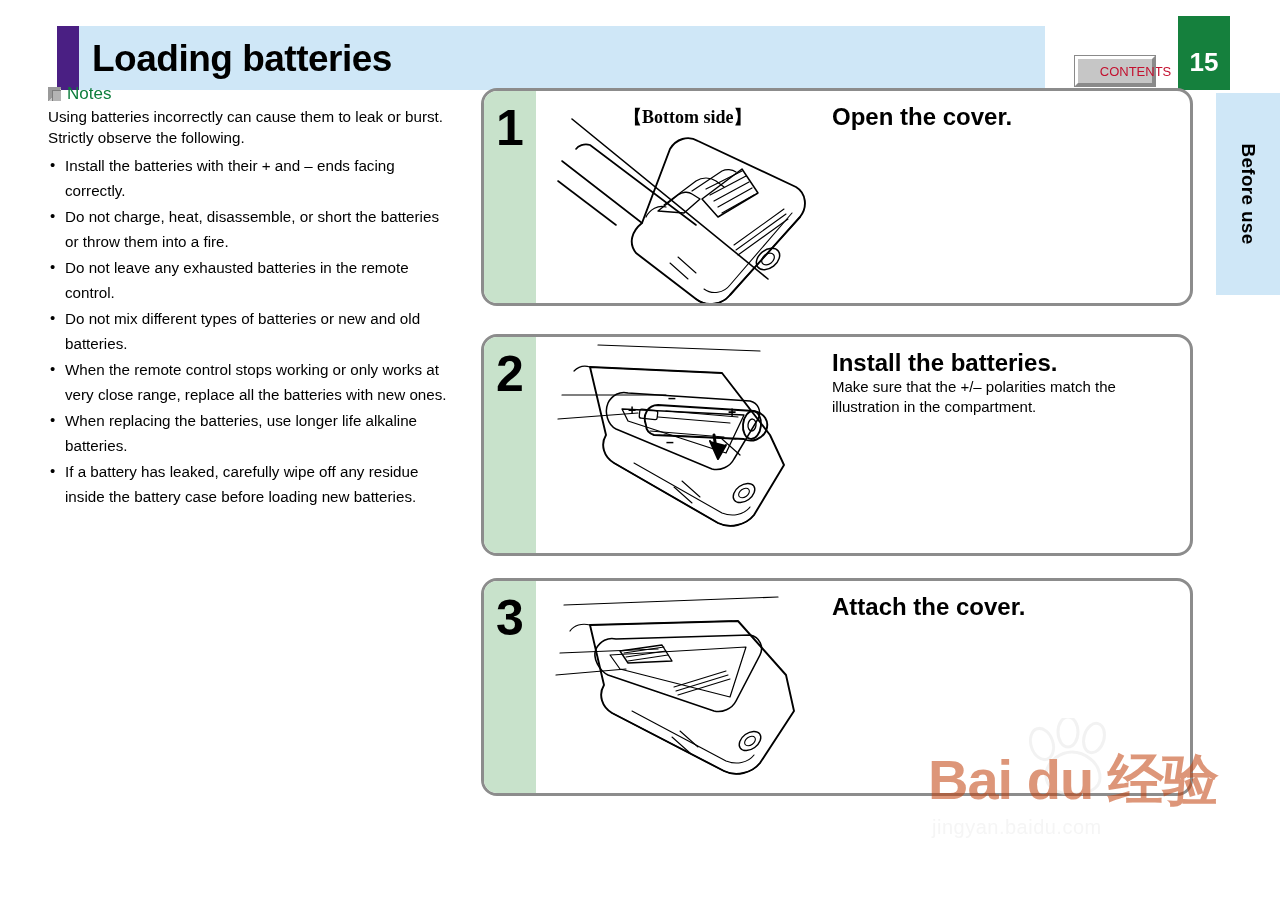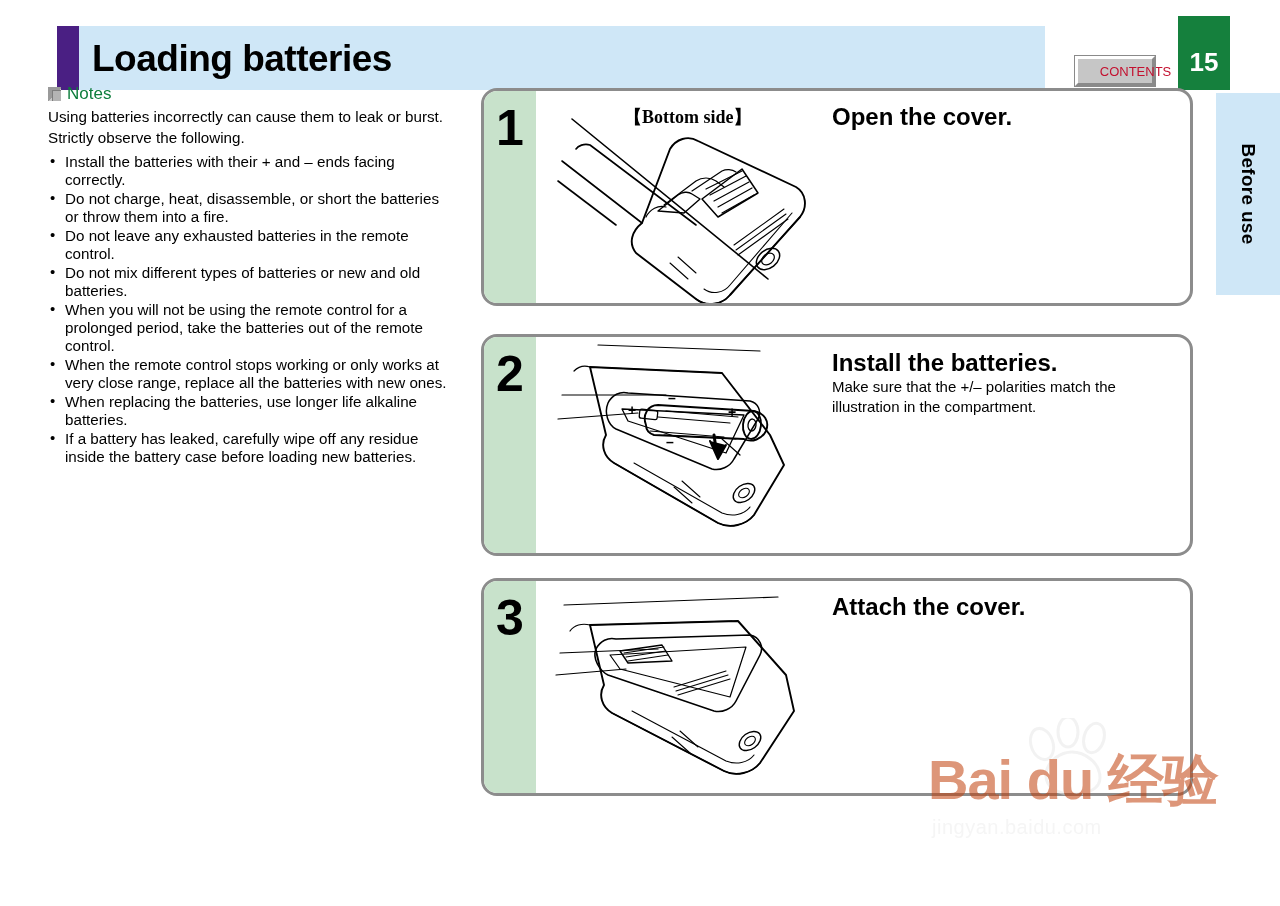--- a/index.html
+++ b/index.html
@@ -76,21 +76,21 @@
     position: relative;
   }
   #notes-icon::after{
     content:""; position:absolute; left:4px; top:3px; right:0; bottom:0;
     background:#b4b4b4; border-left:1px solid #7d7d7d; border-top:1px solid #7d7d7d;
   }
   #notes-label { color: #0d7d3c; font-size: 17px; }
   #notes-intro { font-size: 15.2px; line-height: 21px; margin-top: 2px; }
   ul#notes-list { list-style: none; margin: 5px 0 0 0; padding: 0; }
   ul#notes-list li {
-    font-size: 15.2px; line-height: 18px;
+    font-size: 15.2px; line-height: 25px;
     padding-left: 17px; position: relative; margin-bottom: 1px;
   }
   ul#notes-list li::before {
     content: "\2022"; position: absolute; left: 2px; top: -1px; font-size: 15px;
   }
 
   
   .panel {
     position: absolute; left: 481px; width: 712px;
     border: 3px solid #8c8c8c; border-radius: 16px;
@@ -159,21 +159,20 @@
   <div id="notes-head">
     <span id="notes-icon"></span>
     <span id="notes-label">Notes</span>
   </div>
   <div id="notes-intro">Using batteries incorrectly can cause them to leak or burst. Strictly observe the following.</div>
   <ul id="notes-list">
     <li>Install the batteries with their + and – ends facing correctly.</li>
     <li>Do not charge, heat, disassemble, or short the batteries or throw them into a fire.</li>
     <li>Do not leave any exhausted batteries in the remote control.</li>
     <li>Do not mix different types of batteries or new and old batteries.</li>
-    <li>When you will not be using the remote control for a prolonged period, take the batteries out of the remote control.</li>
     <li>When the remote control stops working or only works at very close range, replace all the batteries with new ones.</li>
     <li>When replacing the batteries, use longer life alkaline batteries.</li>
     <li>If a battery has leaked, carefully wipe off any residue inside the battery case before loading new batteries.</li>
   </ul>
 </div>
 
 <div class="panel" id="panel-1">
   <div class="step-strip"></div>
   <div class="step-num">1</div>
 

